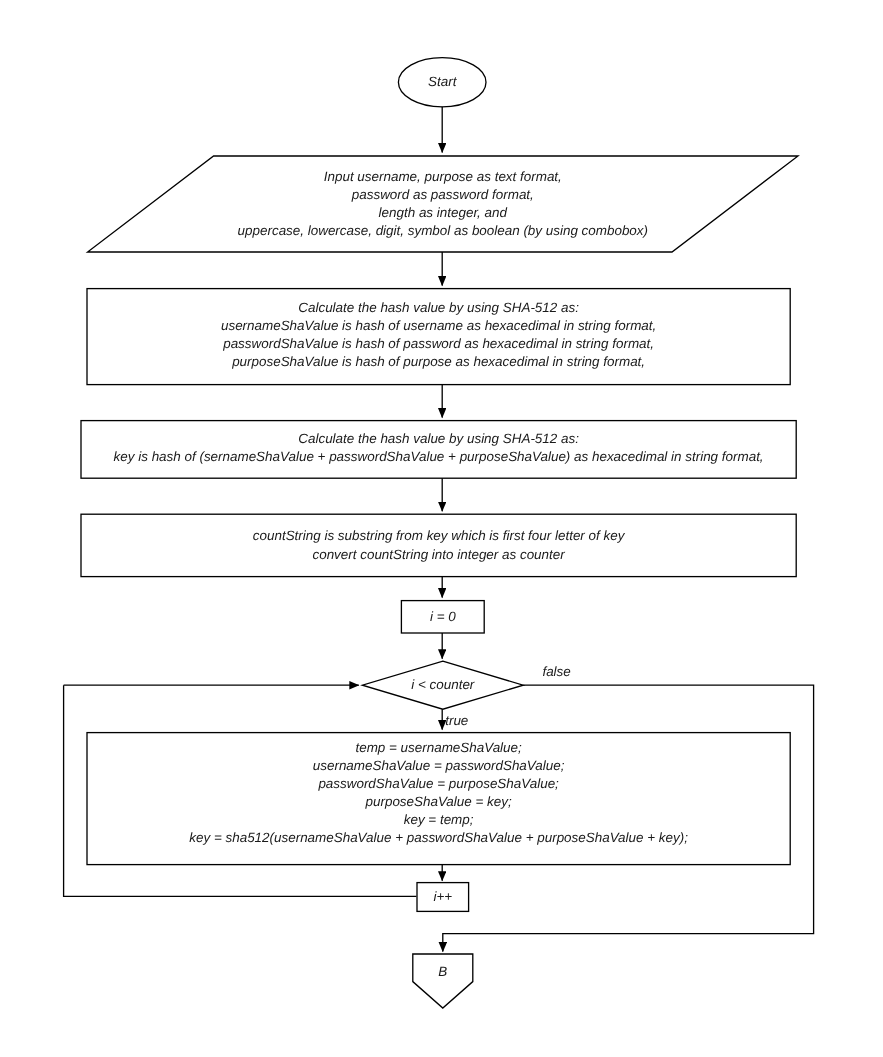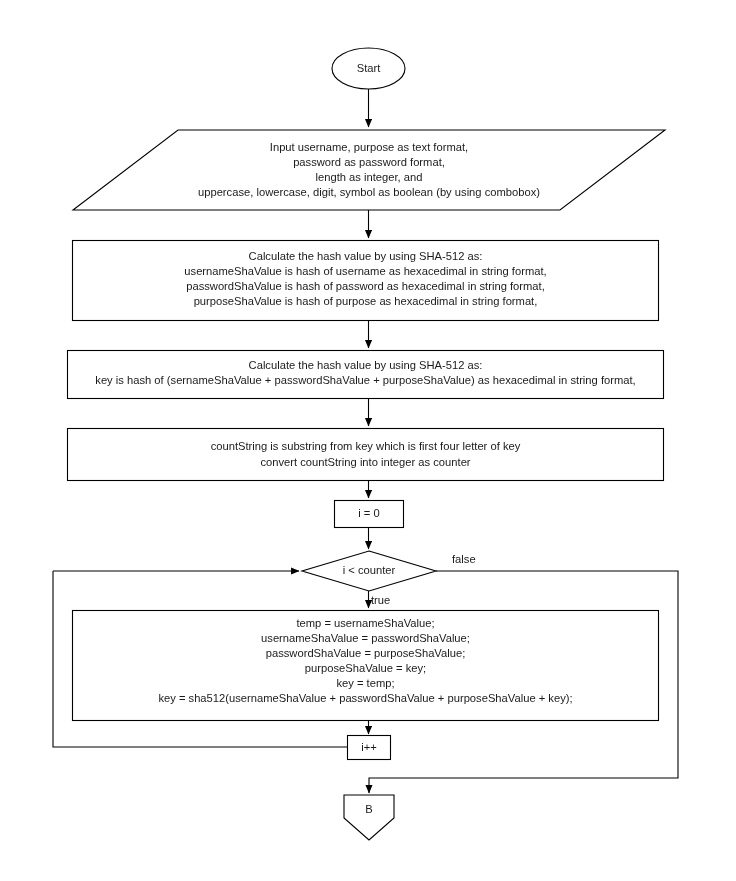--- a/index.html
+++ b/index.html
@@ -11,20 +11,21 @@
     width: 736px;
     height: 881px;
     font-family: "Liberation Sans", sans-serif;
     overflow: hidden;
   }
   #flowchart-root {
     position: relative;
     width: 736px;
     height: 881px;
     background: #ffffff;
+    font-style: italic;
   }
   svg.chart-svg {
     display: block;
     width: 736px;
     height: 881px;
   }
   .shape-outline {
     fill: #ffffff;
     stroke: #000000;
     stroke-width: 1.1;

